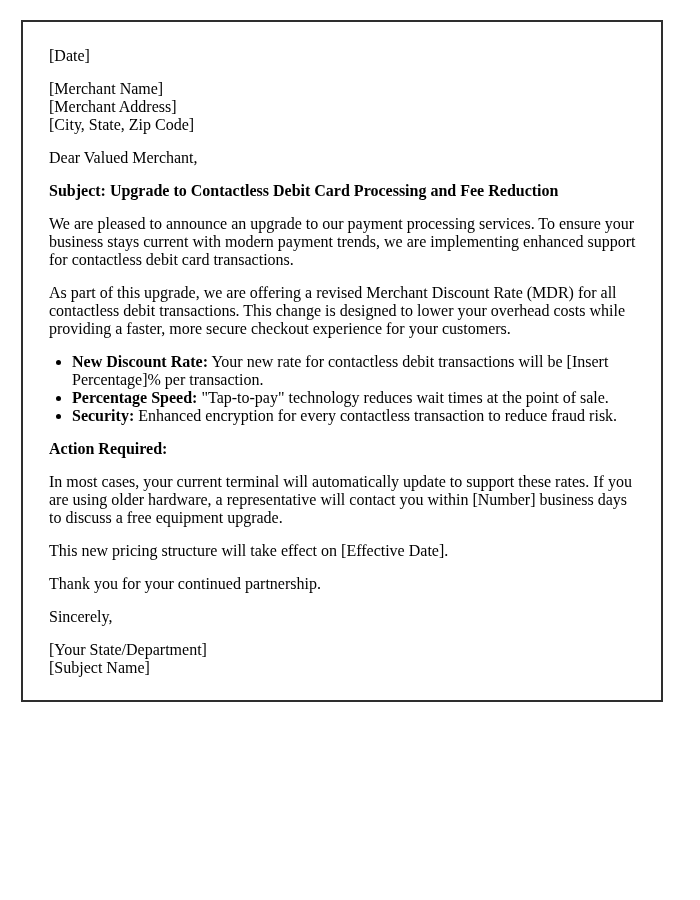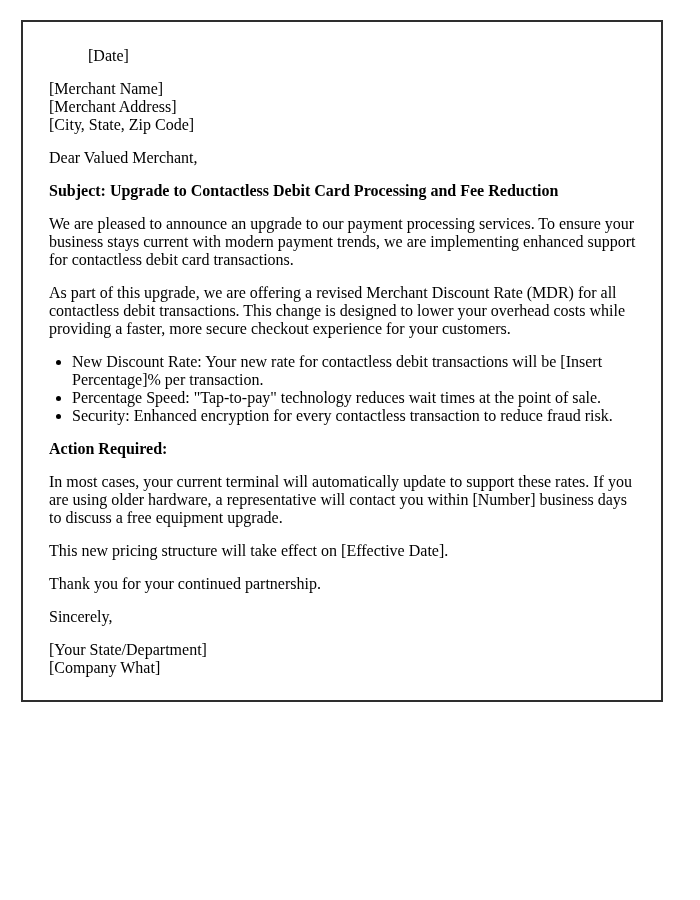--- a/index.html
+++ b/index.html
@@ -23,35 +23,34 @@
     border: 2px solid #2e2e2e;
     padding: 25px 20px 8px 26px;
     background: #ffffff;
   }
   .letter-box p {
     margin: 15px 0;
     line-height: 18px;
   }
   .letter-box p:first-child {
     margin-top: 0;
-    margin-left: 39px;
   }
   .bold {
     font-weight: bold;
   }
   ul.changes-list {
     margin: 15px 0;
     padding-left: 23px;
   }
   ul.changes-list li {
     line-height: 18px;
     margin: 0;
   }
   ul.changes-list li b {
-    font-weight: normal;
+    font-weight: bold;
   }
 </style>
 </head>
 <body>
 
 <div class="letter-page">
   <div class="letter-box">
 
     <p>[Date]</p>
 
@@ -76,16 +75,16 @@
 
     <p>In most cases, your current terminal will automatically update to support these rates. If you are using older hardware, a representative will contact you within [Number] business days to discuss a free equipment upgrade.</p>
 
     <p>This new pricing structure will take effect on [Effective Date].</p>
 
 
     <p>Thank you for your continued partnership.</p>
 
     <p>Sincerely,</p>
 
-    <p><span>[Your State/Department]</span><br><span>[Company What]</span></p>
+    <p><span>[Your State/Department]</span><br><span>[Subject Name]</span></p>
 
   </div>
 </div>
 
 </body></html>

